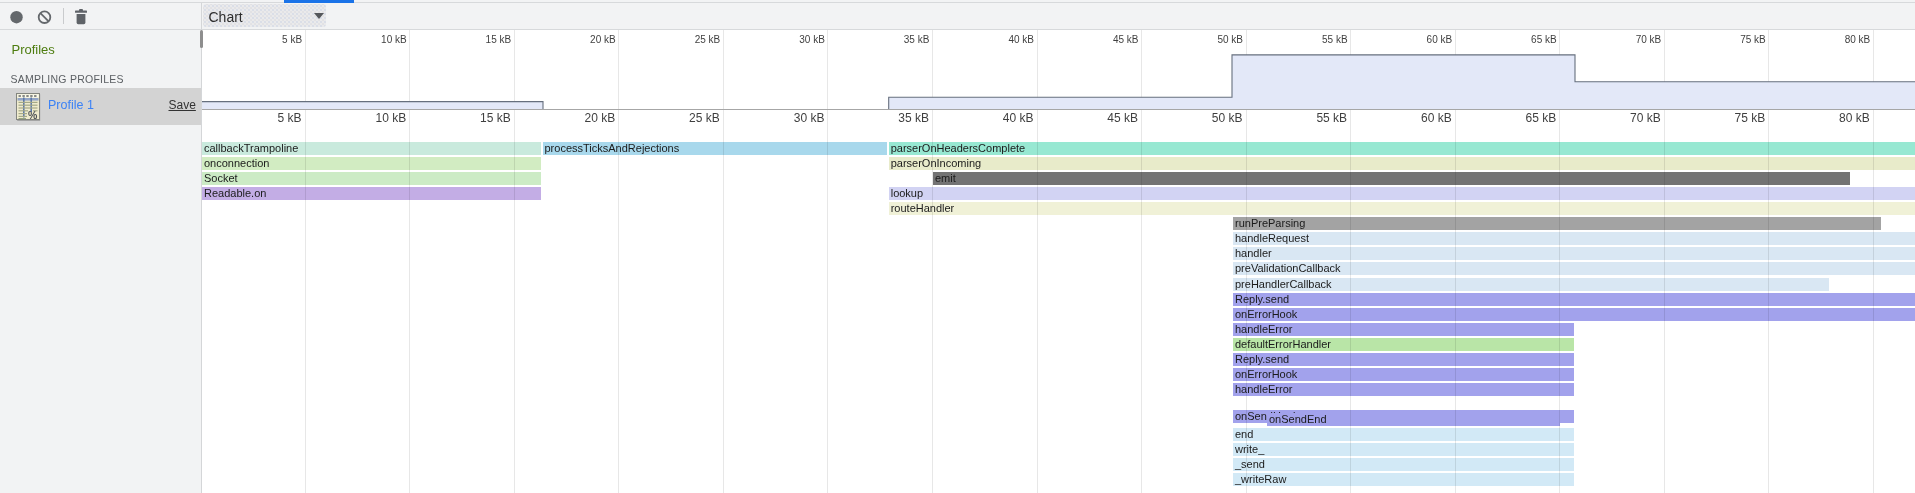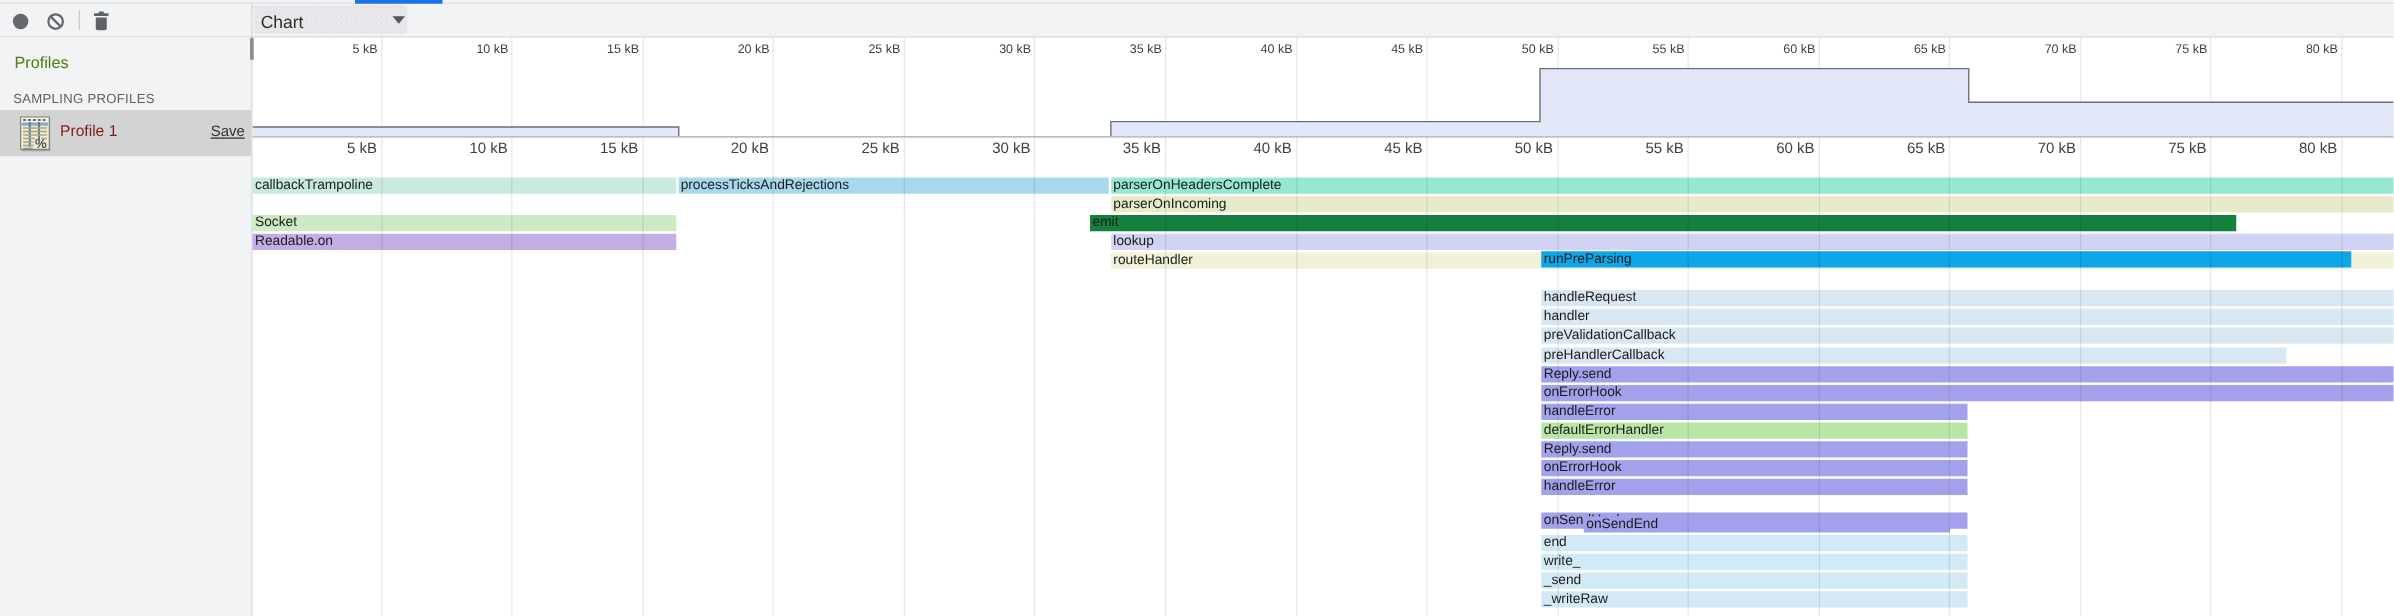--- a/index.html
+++ b/index.html
@@ -9,21 +9,21 @@
 #topstrip { position:absolute; left:0; top:0; width:1915px; height:3px; background:#f2f3f4; border-bottom:1px solid #d7d9db; }
 #blueind { position:absolute; left:284px; top:0; width:69.5px; height:3px; background:#1a73e8; z-index:6; }
 #toolbar { position:absolute; left:0; top:3px; width:1915px; height:27px; background:#f2f3f4; border-bottom:1px solid #d7d9db; }
 #tsep { position:absolute; left:63px; top:8px; width:1px; height:16px; background:#c9cbcd; }
 #vsep { position:absolute; left:201px; top:3px; width:1px; height:490px; background:#d4d6d8; }
 
 #sidebar { position:absolute; left:0; top:30px; width:201px; height:463px; background:#f2f3f4; }
 #profiles-t { position:absolute; left:11.5px; top:41.5px; font-size:13px; color:#4d7c0f; }
 #samp-t { position:absolute; left:10.5px; top:58px; font-size:10.5px; letter-spacing:0.25px; color:#5c6064;margin-top:15px; }
 #selrow { position:absolute; left:0; top:88px; width:201px; height:37px; background:#d3d3d3; }
-#pname { position:absolute; left:48px; top:98px; font-size:12.5px; color:#7f1d1d; }
+#pname { position:absolute; left:48px; top:98px; font-size:12.5px; color:#3b82f6; }
 #psave { position:absolute; left:168.5px; top:98px; font-size:12px; color:#333; text-decoration:underline; }
 
 #ovborder { position:absolute; left:202px; top:109px; width:1713px; height:1px; background:#a6a6a6; }
 .gl-ov { position:absolute; top:30px; width:1px; height:79px; background:#e7e7e7; }
 .gl-fl { position:absolute; top:110px; width:1px; height:383px; background:rgba(0,0,0,0.095); z-index:40; }
 .rlab { position:absolute; width:80px; text-align:right; color:#3f3f3f; z-index:41; }
 .rtop { top:34px; font-size:10px; }
 .rfl { top:110.6px; font-size:12px; }
 #grip { position:absolute; left:199.5px; top:30px; width:3.5px; height:17.5px; background:#8e8e8e; border-radius:2px; z-index:45; }
 
@@ -166,27 +166,28 @@
 <div class="rlab rfl" style="left:1371.7px">60&nbsp;kB</div>
 <div class="rlab rfl" style="left:1476.2px">65&nbsp;kB</div>
 <div class="rlab rfl" style="left:1580.8px">70&nbsp;kB</div>
 <div class="rlab rfl" style="left:1685.3px">75&nbsp;kB</div>
 <div class="rlab rfl" style="left:1789.8px">80&nbsp;kB</div>
 <div id="ovborder"></div>
 <div id="grip"></div>
 <div class="bar" style="left:202px;top:142px;width:339px;background:#c9eadd">callbackTrampoline</div>
 <div class="bar" style="left:542.5px;top:142px;width:344.5px;background:#a8d8ec">processTicksAndRejections</div>
 <div class="bar" style="left:888.7px;top:142px;width:1026.3px;background:#97e8d2">parserOnHeadersComplete</div>
+<div class="bar" style="left:202px;top:157px;width:339px;background:#d2ecc2">onconnection</div>
 <div class="bar" style="left:888.7px;top:157px;width:1026.3px;background:#e8ebca">parserOnIncoming</div>
 <div class="bar" style="left:202px;top:172px;width:339px;background:#ccebc5">Socket</div>
-<div class="bar" style="left:872px;top:172px;width:917px;background:#15803d">emit</div>
+<div class="bar" style="left:933px;top:172px;width:917px;background:#737373">emit</div>
 <div class="bar" style="left:202px;top:187px;width:339px;background:#c3ade5">Readable.on</div>
 <div class="bar" style="left:888.7px;top:187px;width:1026.3px;background:#d2d3f3">lookup</div>
 <div class="bar" style="left:888.7px;top:202px;width:1026.3px;background:#f0f1d7">routeHandler</div>
-<div class="bar" style="left:1233px;top:201px;width:648px;background:#0ea5e9">runPreParsing</div>
+<div class="bar" style="left:1233px;top:217px;width:648px;background:#a3a3a3">runPreParsing</div>
 <div class="bar" style="left:1233px;top:232px;width:682px;background:#d9e7f3">handleRequest</div>
 <div class="bar" style="left:1233px;top:247px;width:682px;background:#d9e7f3">handler</div>
 <div class="bar" style="left:1233px;top:262px;width:682px;background:#d9e7f3">preValidationCallback</div>
 <div class="bar" style="left:1233px;top:278px;width:596px;background:#d9e7f3">preHandlerCallback</div>
 <div class="bar" style="left:1233px;top:293px;width:682px;background:#a2a2ec">Reply.send</div>
 <div class="bar" style="left:1233px;top:308px;width:682px;background:#a2a2ec">onErrorHook</div>
 <div class="bar" style="left:1233px;top:323px;width:340.5px;background:#a2a2ec">handleError</div>
 <div class="bar" style="left:1233px;top:338px;width:340.5px;background:#b9e5a7">defaultErrorHandler</div>
 <div class="bar" style="left:1233px;top:353px;width:340.5px;background:#a2a2ec">Reply.send</div>
 <div class="bar" style="left:1233px;top:368px;width:340.5px;background:#a2a2ec">onErrorHook</div>

